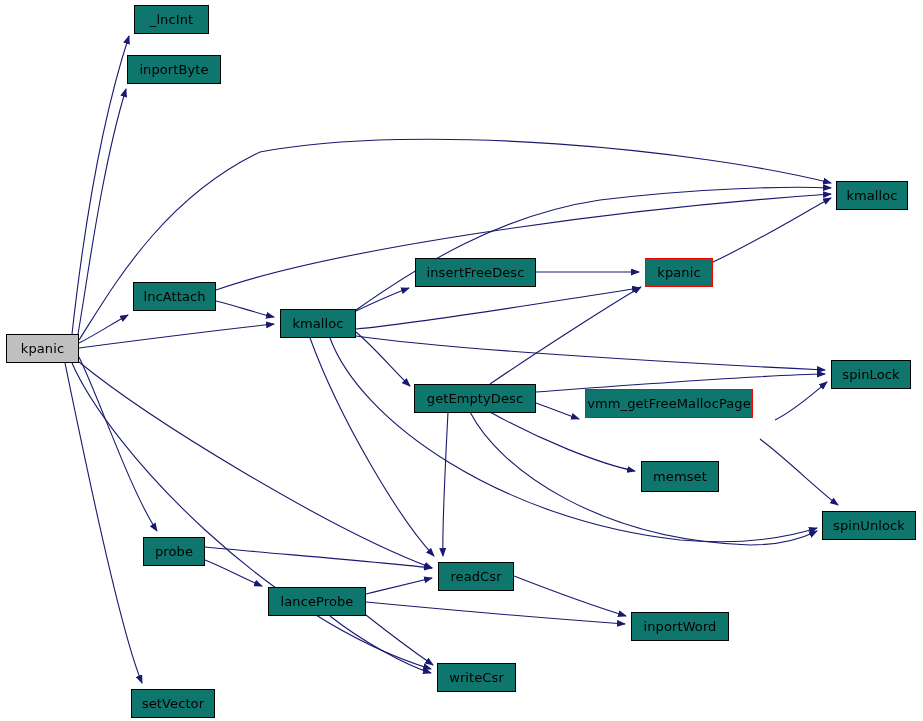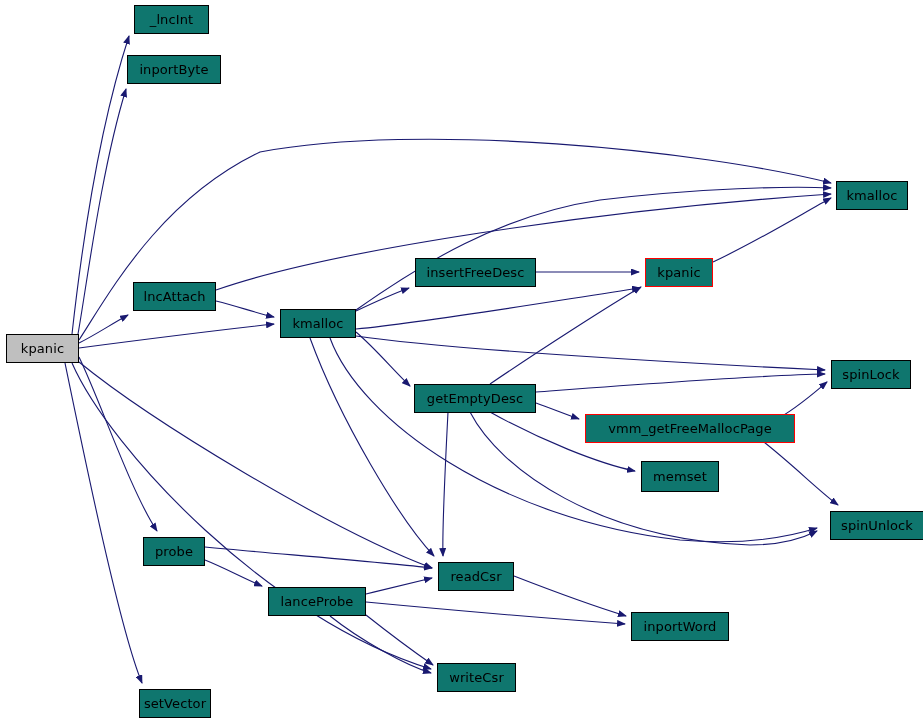--- a/index.html
+++ b/index.html
@@ -120,45 +120,45 @@
       </div>
       <div class="node external" style="left: 645px; top: 258px; width: 68px; height: 29px; align-items: center;">
         <span class="node-label">kpanic</span>
       </div>
       <div class="node" style="left: 836px; top: 181px; width: 72px; height: 29px;">
         <span class="node-label">kmalloc</span>
       </div>
       <div class="node" style="left: 414px; top: 384px; width: 122px; height: 29px;">
         <span class="node-label">getEmptyDesc</span>
       </div>
-      <div class="node external" style="left: 585px; top: 414px; width: 210px; height: 29px; text-align: center;">
+      <div class="node external" style="left: 585px; top: 389px; width: 168px; height: 29px; text-align: center;">
         <span class="node-label">vmm_getFreeMallocPage</span>
       </div>
       <div class="node" style="left: 641px; top: 461px; width: 78px; height: 31px;">
         <span class="node-label">memset</span>
       </div>
       <div class="node" style="left: 831px; top: 360px; width: 80px; height: 29px;">
         <span class="node-label">spinLock</span>
       </div>
-      <div class="node" style="left: 822px; top: 511px; width: 94px; height: 29px; margin-left: 8px;">
+      <div class="node" style="left: 822px; top: 511px; width: 94px; height: 29px;">
         <span class="node-label">spinUnlock</span>
       </div>
       <div class="node" style="left: 143px; top: 537px; width: 62px; height: 29px;">
         <span class="node-label">probe</span>
       </div>
       <div class="node" style="left: 268px; top: 587px; width: 98px; height: 29px;">
         <span class="node-label">lanceProbe</span>
       </div>
       <div class="node" style="left: 438px; top: 562px; width: 76px; height: 29px;">
         <span class="node-label">readCsr</span>
       </div>
       <div class="node" style="left: 631px; top: 612px; width: 98px; height: 29px;">
         <span class="node-label">inportWord</span>
       </div>
       <div class="node" style="left: 437px; top: 663px; width: 79px; height: 29px;">
         <span class="node-label">writeCsr</span>
       </div>
-      <div class="node" style="left: 131px; top: 689px; width: 72px; height: 29px; margin-left: 8px;">
+      <div class="node" style="left: 131px; top: 689px; width: 84px; height: 29px;">
         <span class="node-label">setVector</span>
       </div>
     </div>
 
 </div>
 
 </body></html>

